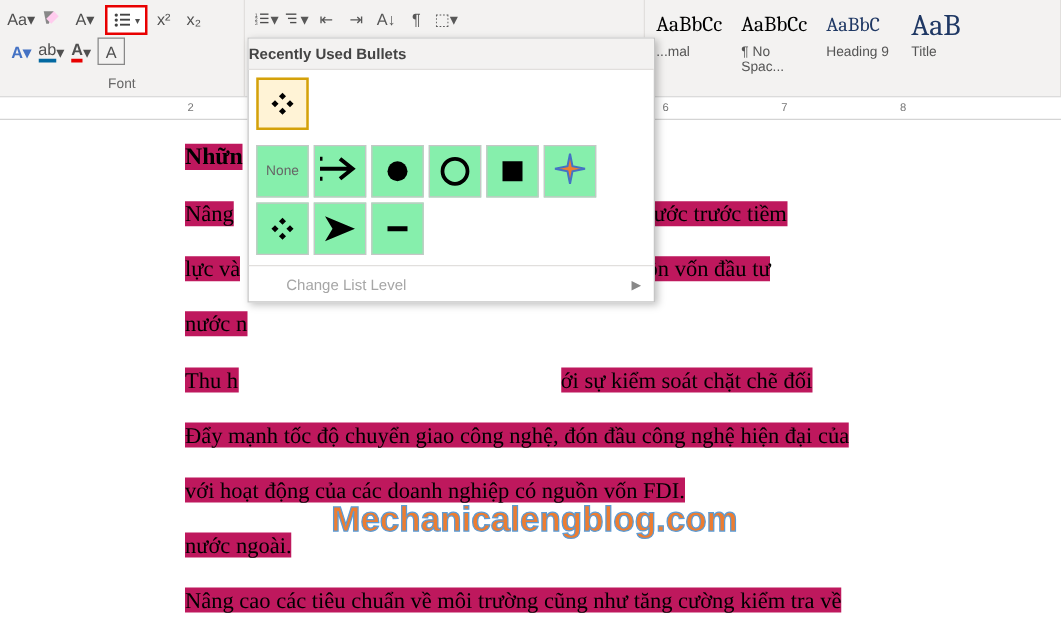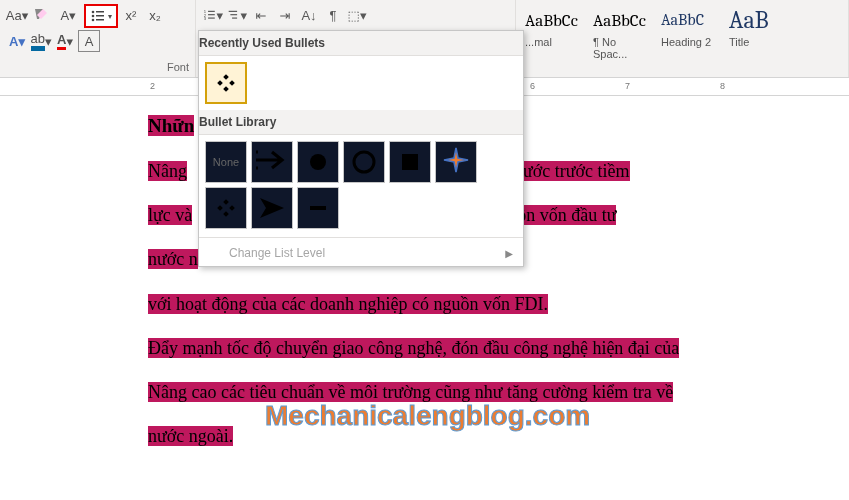--- a/index.html
+++ b/index.html
@@ -1,40 +1,40 @@
 <!DOCTYPE html>
 <html><head>
 <meta charset="utf-8">
 <style>
 *{box-sizing:border-box;margin:0;padding:0}
 body{font-family:"Segoe UI",Tahoma,sans-serif;font-size:12px;background:#fff;width:849px;height:500px;overflow:hidden;position:relative}
 .ribbon{background:#f3f2f1;border-bottom:1px solid #d4d4d4;height:78px;display:flex;user-select:none}
 .ribbon-group{border-right:1px solid #e1dfdd;padding:4px 6px;display:flex;flex-direction:column;height:100%}
 .group-buttons{display:flex;flex-wrap:wrap;align-content:flex-start;gap:2px;flex:1}
-.group-label{font-size:11px;color:#666;text-align:right;padding-top:2px}
+.group-label{font-size:11px;color:#666;text-align:center;padding-top:2px}
 .rbtn{width:22px;height:22px;display:inline-flex;align-items:center;justify-content:center;color:#505050;cursor:pointer;font-size:13px;border:1px solid transparent}
 .rbtn svg{width:16px;height:16px}
 .rbtn.highlighted{border:2px solid #e80000;width:34px;height:24px;background:#fff;position:relative}
 .style-box{display:inline-flex;flex-direction:column;align-items:flex-start;width:60px;margin:0 3px;cursor:pointer}
 .style-preview{font-family:Cambria,serif;color:#1f3864;font-size:16px;height:32px;display:flex;align-items:center}
 .style-preview.normal{color:#000;font-size:17px}
 .style-preview.title{font-size:24px}
 .style-label{font-size:11px;color:#555}
 .ruler{height:18px;background:#fff;border-bottom:1px solid #d4d4d4;position:relative;font-size:9px;color:#777;padding-left:150px}
 .ruler-ticks{height:100%;position:relative}
 .ruler-num{position:absolute;top:3px}
 .doc{padding:12px 148px 0;font-family:"Times New Roman",serif;font-size:18px;line-height:1.9;color:#000;text-align:justify}
 .doc p{margin-bottom:10px}
 .doc .sel{background:#be185d}
 .heading{font-weight:bold;font-size:19px}
 .watermark{position:absolute;top:400px;left:265px;font-family:Verdana,sans-serif;font-size:28px;font-weight:bold;color:#ed7d31;-webkit-text-stroke:1px #5b9bd5;pointer-events:none}
 .dropdown{position:absolute;top:30px;left:198px;width:326px;background:#fff;border:1px solid #c6c6c6;box-shadow:2px 2px 6px rgba(0,0,0,.25);z-index:10}
 .dd-section-title{background:#f3f2f1;border-bottom:1px solid #e1dfdd;padding:5px 0;font-weight:600;font-size:12px;color:#444}
 .dd-grid{padding:6px;display:flex;flex-wrap:wrap;gap:4px}
-.bullet-cell{width:42px;height:42px;border:1px solid #c6c6c6;background:#0f172a;display:flex;align-items:center;justify-content:center;cursor:pointer;font-size:19px}
+.bullet-cell{width:42px;height:42px;border:1px solid #c6c6c6;background:#86efac;display:flex;align-items:center;justify-content:center;cursor:pointer;font-size:19px}
 .bullet-cell.sel-b{border:2px solid #d4a10a;background:#fff3d6}
 .bullet-cell.none-b{font-size:11px;color:#666}
 .dd-sep{height:1px;background:#e1dfdd;margin:2px 0}
 .dd-item{padding:6px 10px 6px 30px;font-size:12px;color:#505050;cursor:pointer;display:flex;align-items:center;justify-content:space-between}
 .dd-item.disabled{color:#a6a6a6;cursor:default}
 .dd-item.boxed{border:2px solid #e80000;margin:2px}
 .arrow-r{font-size:10px;color:#888}
 svg.diamond{width:20px;height:20px}
 </style>
 </head>
@@ -59,21 +59,21 @@
             <rect x="6" y="7" width="8" height="1.5" fill="#444"></rect>
             <circle cx="3" cy="12" r="1.3" fill="#444"></circle>
             <rect x="6" y="11" width="8" height="1.5" fill="#444"></rect>
           </svg>
           <span style="font-size:8px;margin-left:2px">▾</span>
         </span>
 
       <span class="rbtn">x²</span>
       <span class="rbtn">x₂</span>
       <span class="rbtn" style="color:#4472c4;font-weight:bold">A▾</span>
-      <span class="rbtn"><span style="border-bottom:5px solid #0369a1">ab</span>▾</span>
+      <span class="rbtn"><span style="border-bottom:3px solid #0369a1">ab</span>▾</span>
       <span class="rbtn"><span style="border-bottom:3px solid #e80000;font-weight:bold">A</span>▾</span>
       <span class="rbtn" style="border:1px solid #888">A</span>
     </div>
     <div class="group-label">Font</div>
   </div>
 
   <div class="ribbon-group" style="width:320px;overflow:hidden">
     <div class="group-buttons" style="opacity:.95">
       <span class="rbtn"><svg viewBox="0 0 16 16">
             <text x="1" y="6" font-size="5" fill="#444">1</text>
@@ -101,21 +101,21 @@
       <div class="style-box">
           <span class="style-preview normal">AaBbCc</span>
           <span class="style-label">...mal</span>
         </div>
       <div class="style-box">
           <span class="style-preview normal">AaBbCc</span>
           <span class="style-label">¶ No Spac...</span>
         </div>
       <div class="style-box">
           <span class="style-preview">AaBbC</span>
-          <span class="style-label">Heading 2</span>
+          <span class="style-label">Heading 9</span>
         </div>
       <div class="style-box">
           <span class="style-preview title">AaB</span>
           <span class="style-label">Title</span>
         </div>
     </div>
   </div>
 </div>
 
 <div class="ruler">
@@ -128,44 +128,44 @@
     <span class="ruler-num" style="left:475px">7</span>
     <span class="ruler-num" style="left:570px">8</span>
   </div>
 </div>
 
 <div class="doc">
   <p class="heading"><span class="sel">Nhữn</span></p>
   <p><span class="sel">Nâng</span><span style="display:inline-block;width:240px"></span><span class="sel">ghiệp trong nước trước tiềm</span></p>
   <p><span class="sel">lực và</span><span style="display:inline-block;width:232px"></span><span class="sel">ghiệp có nguồn vốn đầu tư</span></p>
   <p><span class="sel">nước n</span></p>
+  <p><span class="sel">Thu h</span><span style="display:inline-block;width:258px"></span><span class="sel">ới sự kiểm soát chặt chẽ đối</span></p>
+  <p><span class="sel">Đẩy mạnh tốc độ chuyển giao công nghệ, đón đầu công nghệ hiện đại của</span></p>
   <p><span class="sel">với hoạt động của các doanh nghiệp có nguồn vốn FDI.</span></p>
-  <p><span class="sel">Đẩy mạnh tốc độ chuyển giao công nghệ, đón đầu công nghệ hiện đại của</span></p>
+  <p><span class="sel">nước ngoài.</span></p>
   <p><span class="sel">Nâng cao các tiêu chuẩn về môi trường cũng như tăng cường kiểm tra về</span></p>
-  <p><span class="sel">nước ngoài.</span></p>
 
 </div>
 
 <div class="watermark">Mechanicalengblog.com</div>
 
 <div class="dropdown">
   <div class="dd-section-title">Recently Used Bullets</div>
   <div class="dd-grid">
     <div class="bullet-cell sel-b">
       <svg class="diamond" viewBox="0 0 20 20">
           <g fill="#000">
             <rect x="8" y="2" width="4" height="4" transform="rotate(45 10 4)"></rect>
             <rect x="8" y="14" width="4" height="4" transform="rotate(45 10 16)"></rect>
             <rect x="2" y="8" width="4" height="4" transform="rotate(45 4 10)"></rect>
             <rect x="14" y="8" width="4" height="4" transform="rotate(45 16 10)"></rect>
           </g>
         </svg>
     </div>
   </div>
-  <div class="dd-section-title">Bullet Library</div>
   <div class="dd-grid">
     <div class="bullet-cell none-b">None</div>
     <div class="bullet-cell">
         <svg viewBox="0 0 20 20">
           <path d="M2 9h12M10 5l5 4-5 4M2 5h1M2 13h1" stroke="#000" stroke-width="1.6" fill="none"></path>
         </svg>
       </div>
     <div class="bullet-cell">
         <svg viewBox="0 0 20 20">
           <circle cx="10" cy="10" r="4" fill="#000"></circle>

